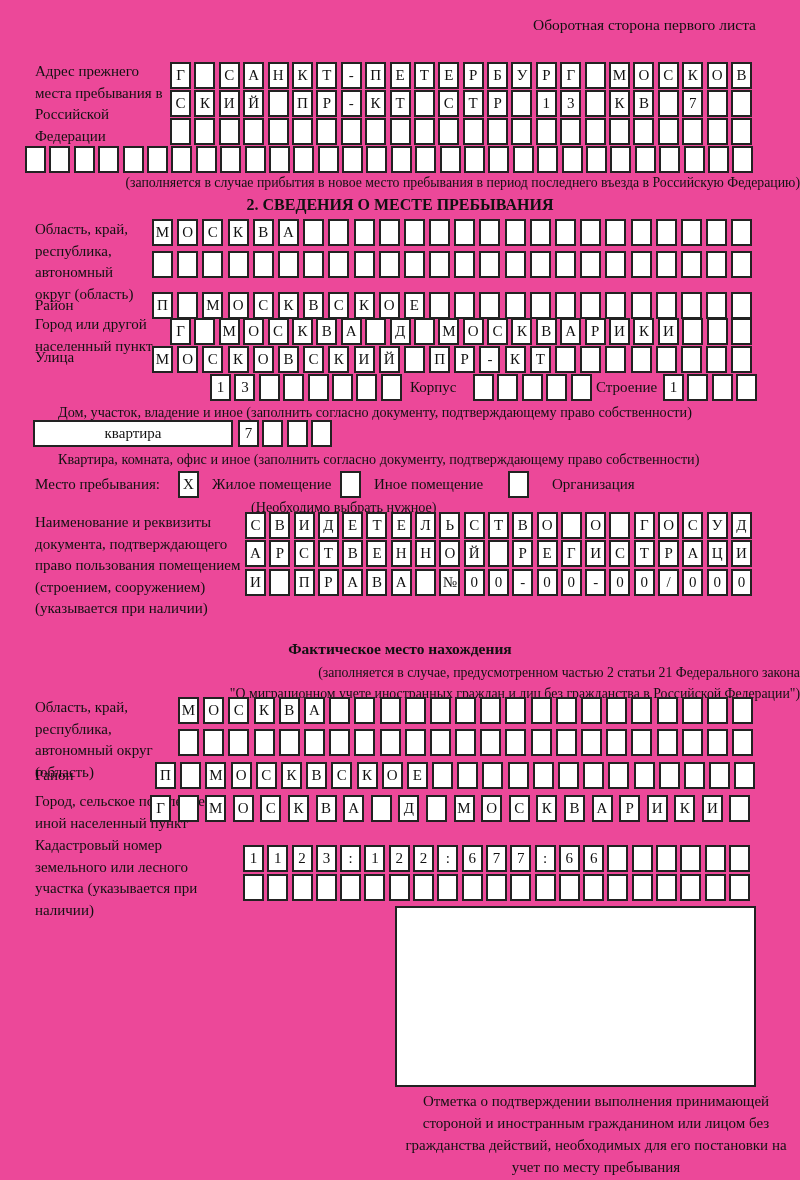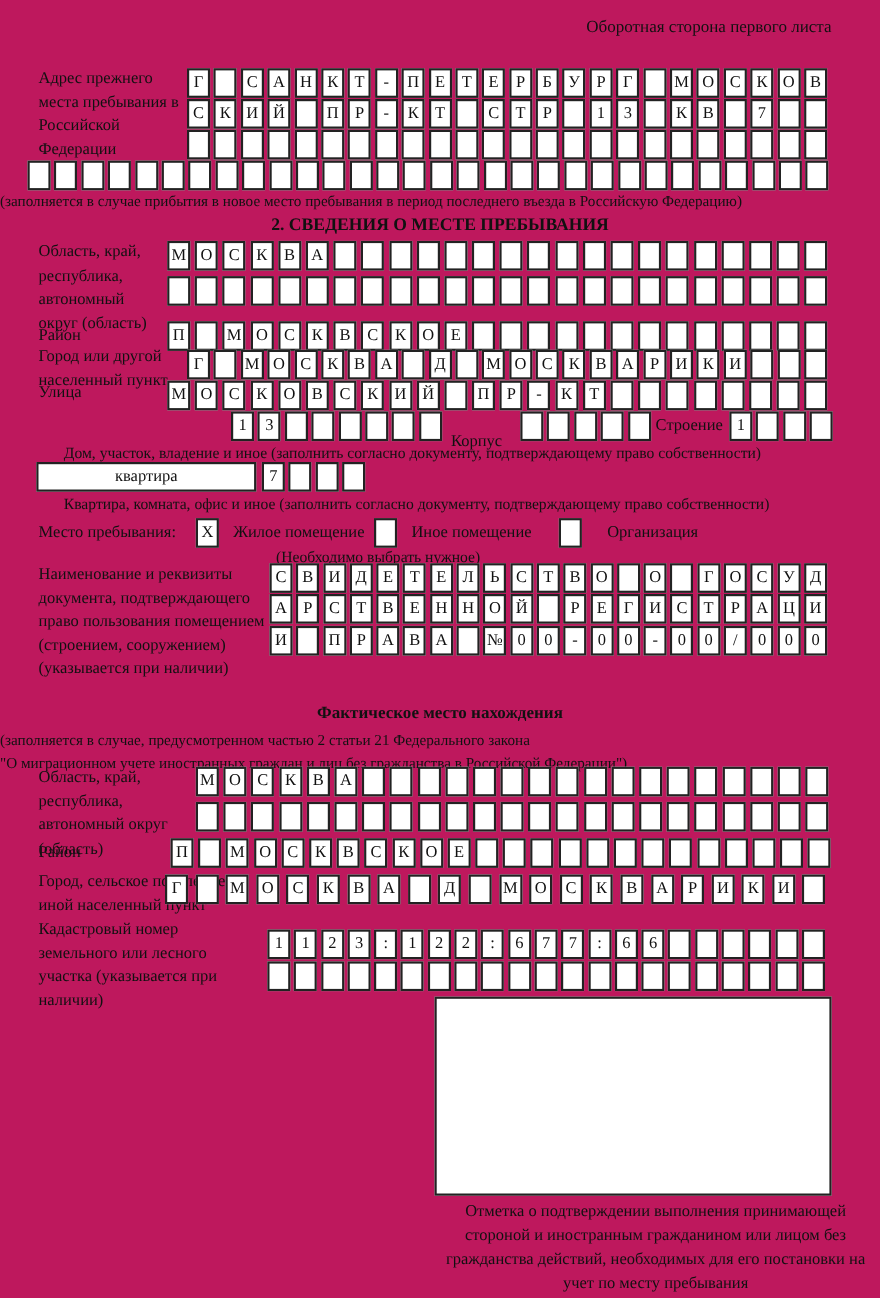--- a/index.html
+++ b/index.html
@@ -1,21 +1,21 @@
 <!DOCTYPE html>
 <html><head>
 <meta charset="utf-8">
 <style>
   html,body{margin:0;padding:0;background:#fff;}
-  .page{position:relative;width:800px;height:1180px;background:#be185d;overflow:hidden;
+  .page{position:relative;width:800px;height:1180px;background:#ec4899;overflow:hidden;
         font-family:"Liberation Serif","DejaVu Serif",serif;color:#111;}
   .note{position:absolute;top:16px;right:44px;font-size:15.5px;}
   .lbl{position:absolute;font-size:15px;line-height:21.5px;}
   .cap{position:absolute;font-size:13.8px;margin-left:23px;}
-  .cap-center{position:absolute;left:0;width:100%;text-align:left;font-size:13.8px;}
+  .cap-center{position:absolute;left:0;width:100%;text-align:right;font-size:13.8px;}
   .title{position:absolute;left:0;width:100%;text-align:center;font-weight:bold;font-size:16px;}
   .row{position:absolute;display:flex;}
   .g33{gap:3.3px;} .g34{gap:3.4px;} .g42{gap:4.2px;} .g66{gap:6.6px;}
   .cell{display:inline-block;box-sizing:border-box;flex:0 0 auto;width:21px;height:27px;
         border:2px solid #222;font-size:15px;line-height:22px;text-align:center;background:#fff;}
   .widebox{position:absolute;box-sizing:border-box;height:27px;border:2px solid #222;
         font-size:15px;line-height:22px;text-align:center;background:#fff;}
   .inline-lbl{position:absolute;font-size:15px;line-height:27px;white-space:nowrap;}
   .stamp{position:absolute;left:395px;top:906px;width:357px;height:177px;border:2px solid #222;background:#fff;}
   .bcap{position:absolute;left:395px;top:1090px;width:402px;text-align:center;font-size:15px;line-height:22px;}
@@ -283,21 +283,21 @@
   <div class="row g34" style="top:374px;left:210px;">
       <span class="cell">1</span>
       <span class="cell">3</span>
       <span class="cell"></span>
       <span class="cell"></span>
       <span class="cell"></span>
       <span class="cell"></span>
       <span class="cell"></span>
       <span class="cell"></span>
     </div>
-  <div class="inline-lbl" style="top:388px;left:410px;">Корпус</div>
+  <div class="inline-lbl" style="top:374px;left:410px;">Корпус</div>
   <div class="row g34" style="top:374px;left:473px;">
       <span class="cell"></span>
       <span class="cell"></span>
       <span class="cell"></span>
       <span class="cell"></span>
       <span class="cell"></span>
     </div>
   <div class="inline-lbl" style="top:374px;left:596px;">Строение</div>
   <div class="row g34" style="top:374px;left:663px;">
       <span class="cell">1</span>

